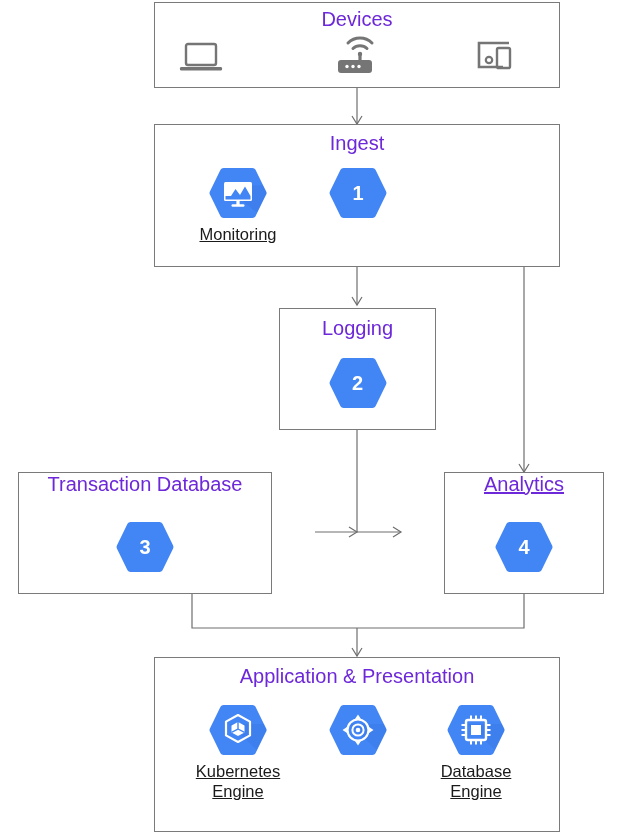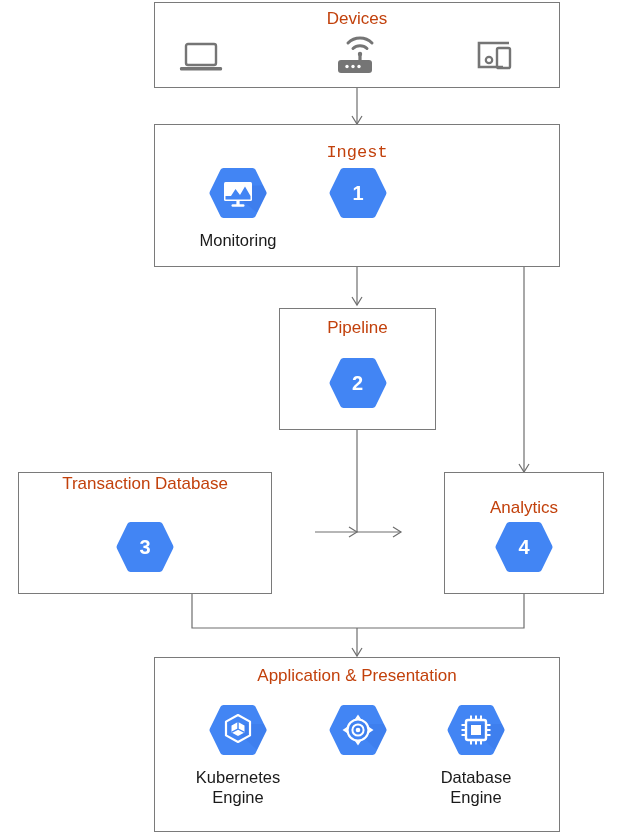--- a/index.html
+++ b/index.html
@@ -22,35 +22,36 @@
     position: absolute;
     box-sizing: border-box;
     border: 1px solid #7a7a7a;
     background: #ffffff;
   }
   .box-title {
     position: absolute;
     left: 0;
     right: 0;
     text-align: center;
-    font-size: 17px;
-    color: #c2410c;
+    font-size: 20px;
+    color: #6d28d9;
     line-height: 22px;
     white-space: nowrap;
   }
   .cell {
     position: absolute;
     text-align: center;
   }
   .cell-label {
     font-size: 16.5px;
     color: #1a1a1a;
     line-height: 20px;
-    margin-top: 9px;
+    margin-top: 3px;
     white-space: pre-line;
+    text-decoration: underline;
   }
   .svg-layer {
     position: absolute;
     left: 0;
     top: 0;
     width: 624px;
     height: 836px;
     pointer-events: none;
   }
   .dev-icon {
@@ -144,21 +145,21 @@
     <div class="dev-icon" style="left:318px; top:36px;">
       <svg viewBox="0 0 52 40" width="52" height="40">
         <path d="M36,4 L6,4 L6,28 L30,28" fill="none" stroke="#757575" stroke-width="2.6" stroke-linejoin="miter"></path>
         <circle cx="16" cy="21" r="3.2" fill="none" stroke="#757575" stroke-width="2.2"></circle>
         <rect x="24" y="9" width="13" height="20" rx="1.6" fill="none" stroke="#757575" stroke-width="2.4"></rect>
       </svg>
     </div>
   </div>
 
   <div class="box" style="left:154px; top:124px; width:406px; height:143px;">
-    <div class="box-title" style="top:17px;font-family:Liberation Mono, monospace;">Ingest</div>
+    <div class="box-title" style="top:7px;">Ingest</div>
 
     <div class="cell" style="left:18px; top:40px; width:130px;">
       <div class="hexwrap">
         <svg viewBox="0 0 62 56" width="62" height="56">
           <defs>
             <clipPath id="hexClipMon">
               <path d="M15.5,2 L46.5,2 L60,28 L46.5,54 L15.5,54 L2,28 Z"></path>
             </clipPath>
           </defs>
           <path d="M16.5,3 L45.5,3 Q47.5,3 48.5,4.8 L59,26.2 Q60,28 59,29.8 L48.5,51.2 Q47.5,53 45.5,53 L16.5,53 Q14.5,53 13.5,51.2 L3,29.8 Q2,28 3,26.2 L13.5,4.8 Q14.5,3 16.5,3 Z" fill="#4285f4"></path>
@@ -179,21 +180,21 @@
         <svg viewBox="0 0 62 56" width="62" height="56">
           <path d="M16.5,3 L45.5,3 Q47.5,3 48.5,4.8 L59,26.2 Q60,28 59,29.8 L48.5,51.2 Q47.5,53 45.5,53 L16.5,53 Q14.5,53 13.5,51.2 L3,29.8 Q2,28 3,26.2 L13.5,4.8 Q14.5,3 16.5,3 Z" fill="#4285f4"></path>
         </svg>
         <div class="numtext">1</div>
       </div>
     </div>
 
   </div>
 
   <div class="box" style="left:279px; top:308px; width:157px; height:122px;">
-    <div class="box-title" style="top:8px;">Pipeline</div>
+    <div class="box-title" style="top:8px;">Logging</div>
     <div class="cell" style="left:0px; top:46px; width:155px;">
       <div class="numhexwrap">
         <svg viewBox="0 0 62 56" width="62" height="56">
           <path d="M16.5,3 L45.5,3 Q47.5,3 48.5,4.8 L59,26.2 Q60,28 59,29.8 L48.5,51.2 Q47.5,53 45.5,53 L16.5,53 Q14.5,53 13.5,51.2 L3,29.8 Q2,28 3,26.2 L13.5,4.8 Q14.5,3 16.5,3 Z" fill="#4285f4"></path>
         </svg>
         <div class="numtext">2</div>
       </div>
     </div>
   </div>
 
@@ -203,21 +204,21 @@
       <div class="numhexwrap">
         <svg viewBox="0 0 62 56" width="62" height="56">
           <path d="M16.5,3 L45.5,3 Q47.5,3 48.5,4.8 L59,26.2 Q60,28 59,29.8 L48.5,51.2 Q47.5,53 45.5,53 L16.5,53 Q14.5,53 13.5,51.2 L3,29.8 Q2,28 3,26.2 L13.5,4.8 Q14.5,3 16.5,3 Z" fill="#4285f4"></path>
         </svg>
         <div class="numtext">3</div>
       </div>
     </div>
   </div>
 
   <div class="box" style="left:444px; top:472px; width:160px; height:122px;">
-    <div class="box-title" style="top:24px;">Analytics</div>
+    <div class="box-title" style="top:0;text-decoration:underline;">Analytics</div>
     <div class="cell" style="left:0px; top:46px; width:158px;">
       <div class="numhexwrap">
         <svg viewBox="0 0 62 56" width="62" height="56">
           <path d="M16.5,3 L45.5,3 Q47.5,3 48.5,4.8 L59,26.2 Q60,28 59,29.8 L48.5,51.2 Q47.5,53 45.5,53 L16.5,53 Q14.5,53 13.5,51.2 L3,29.8 Q2,28 3,26.2 L13.5,4.8 Q14.5,3 16.5,3 Z" fill="#4285f4"></path>
         </svg>
         <div class="numtext">4</div>
       </div>
     </div>
   </div>
 

